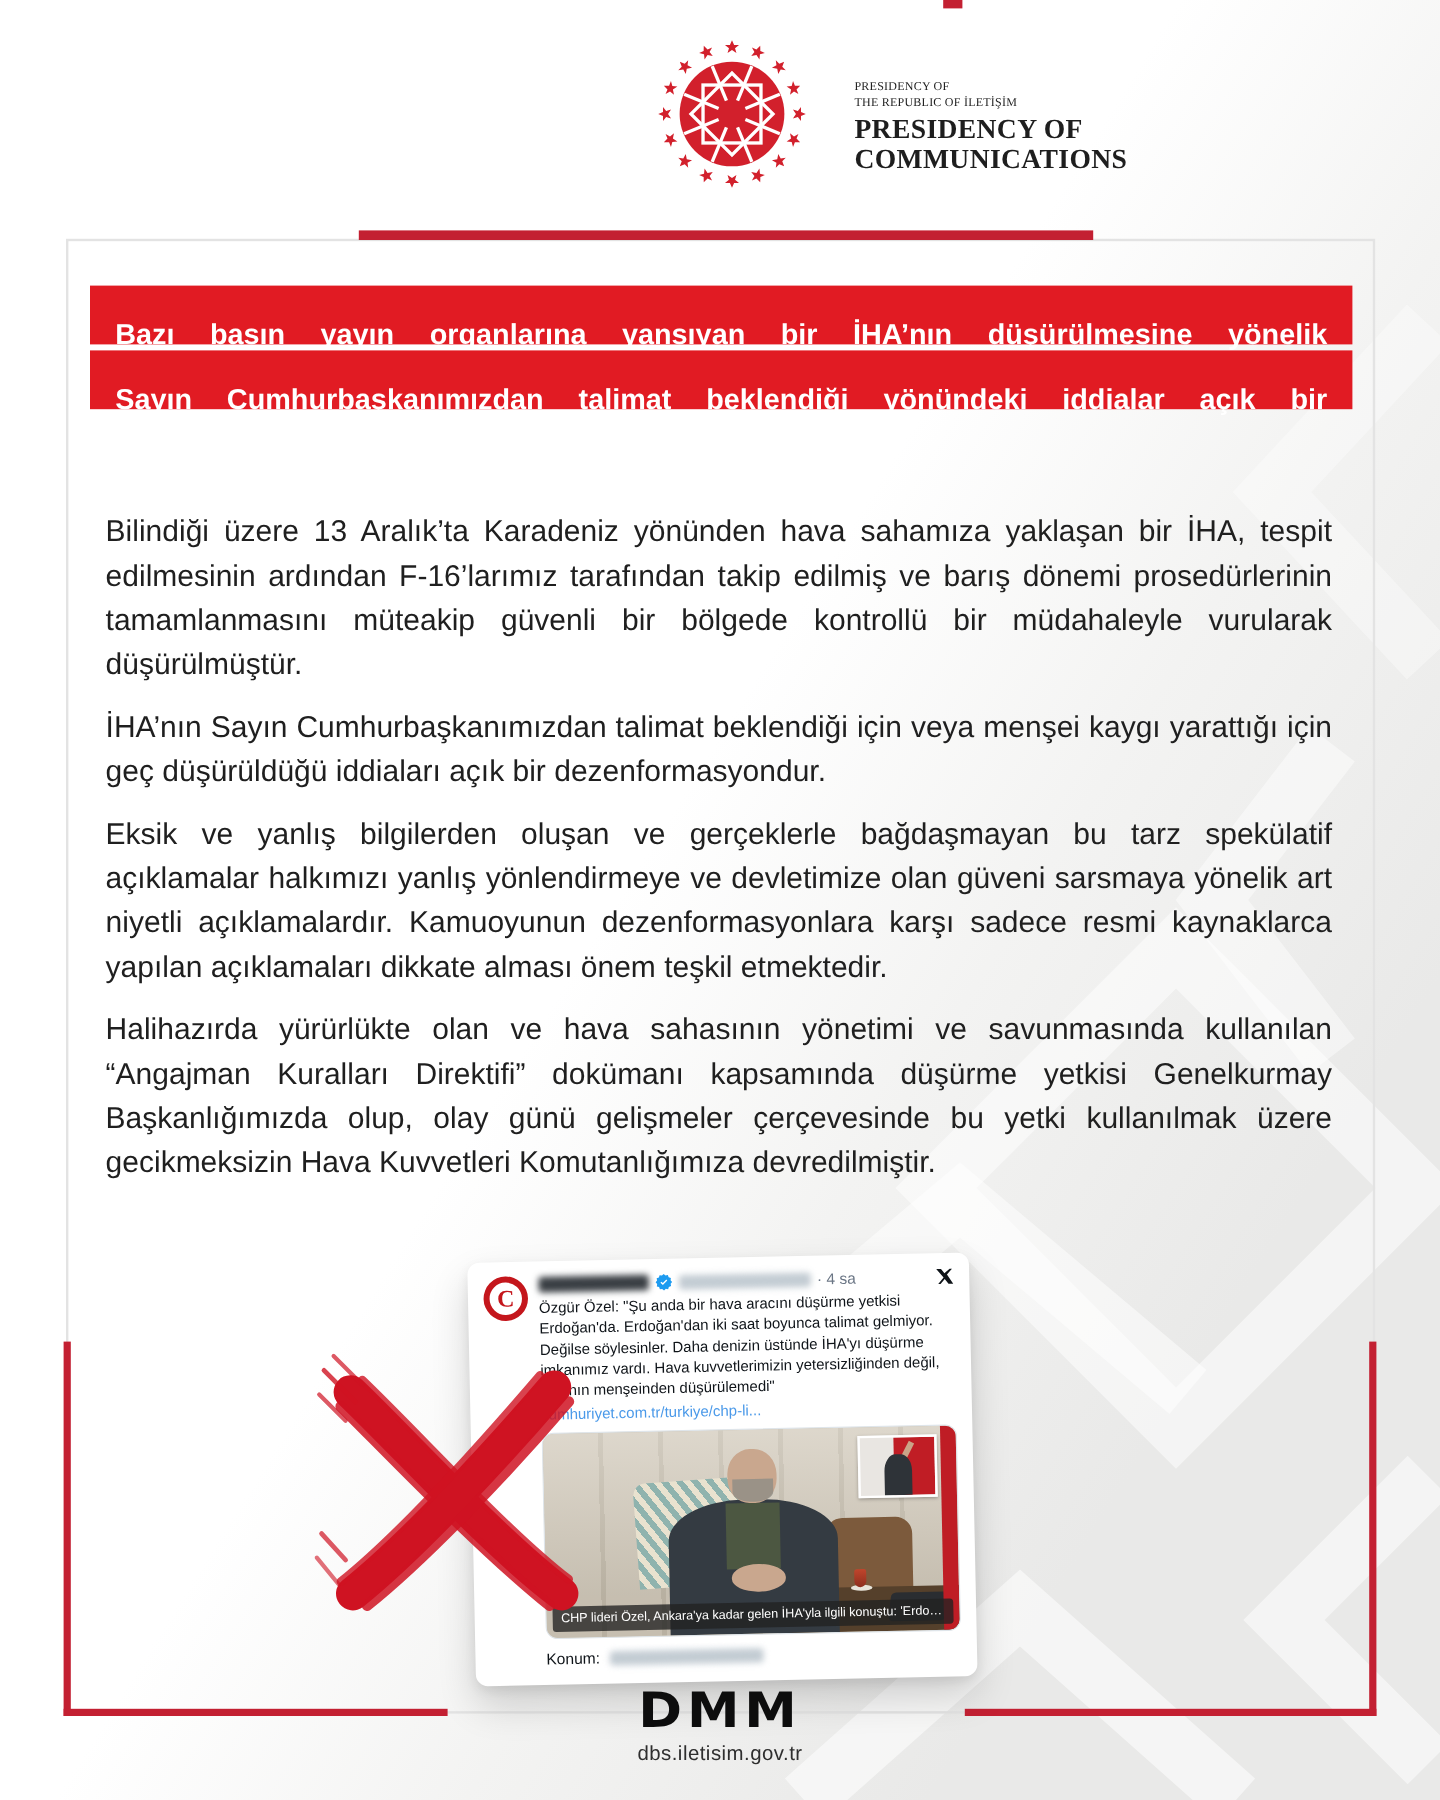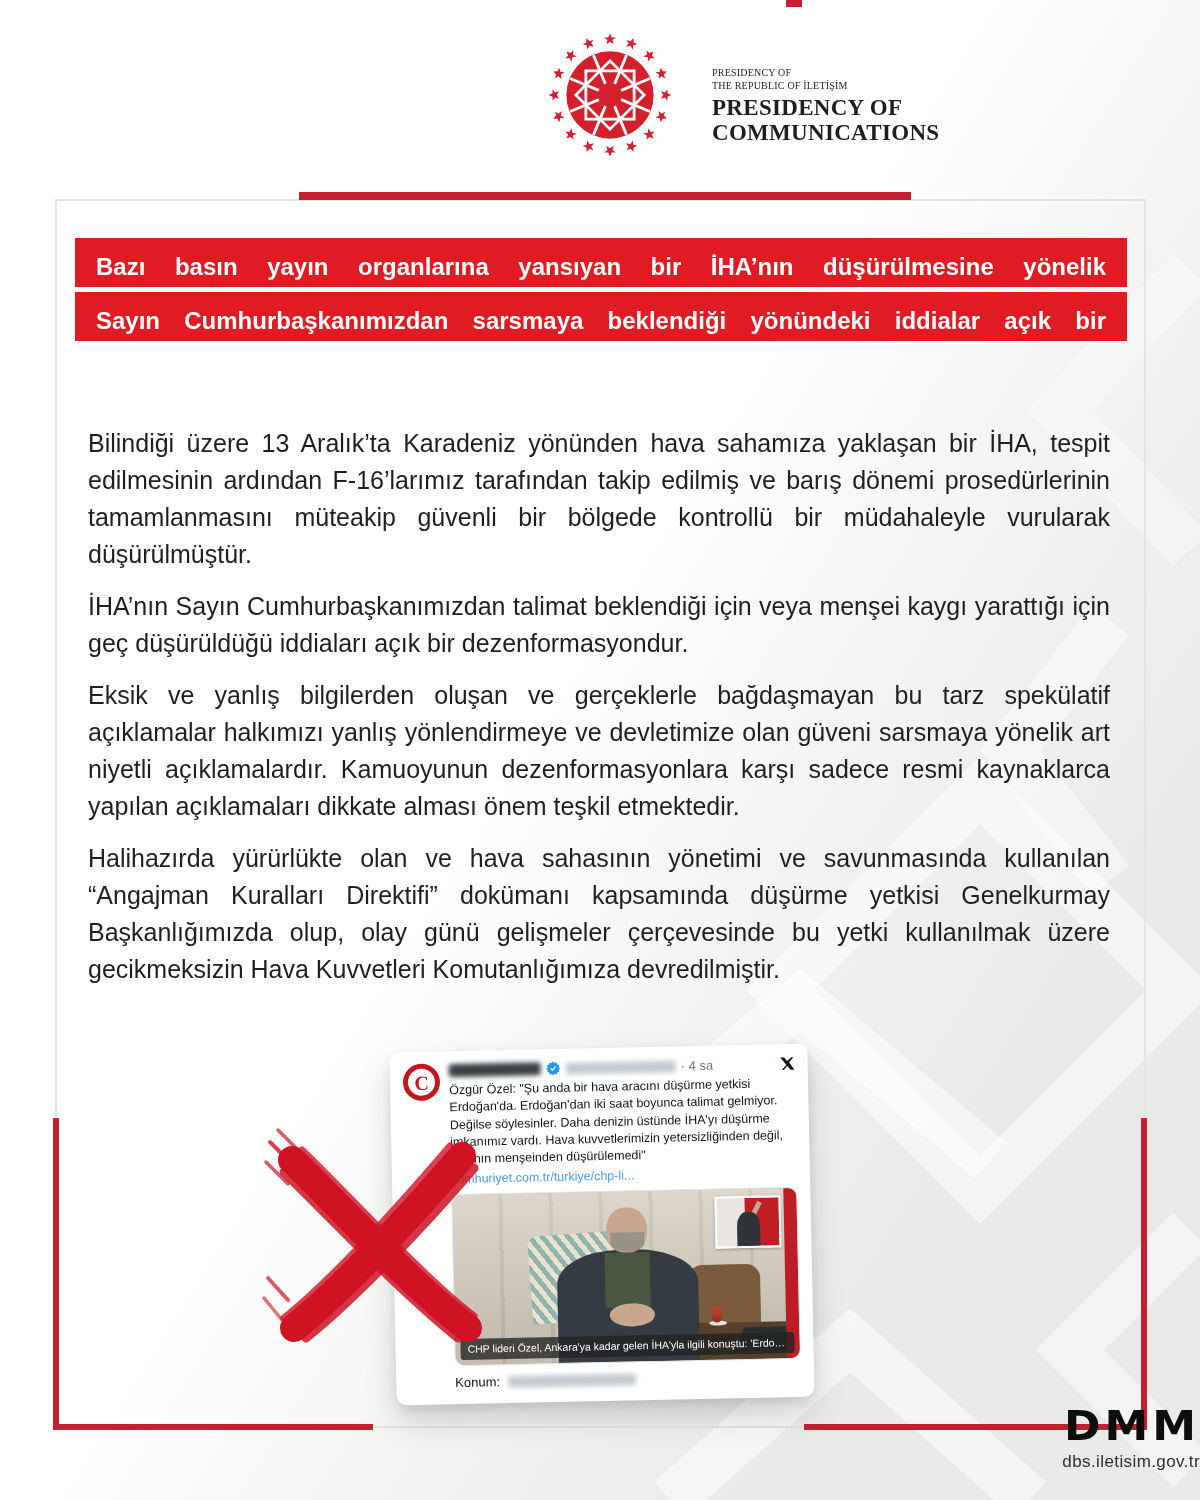--- a/index.html
+++ b/index.html
@@ -25,21 +25,21 @@
   .accent{position:absolute;background:#c32032;z-index:2;}
   .acc-top{left:299px;top:192px;width:612px;height:8px;}
   .acc-left{left:53px;top:1118px;width:6px;height:312px;}
   .acc-right{left:1141px;top:1118px;width:6px;height:312px;}
   .acc-bl{left:53px;top:1424px;width:320px;height:6px;}
   .acc-br{left:804px;top:1424px;width:343px;height:6px;}
 
   
   .headline{position:absolute;left:75px;top:238px;width:1052px;z-index:3;}
   .hbar{background:#e11b23;color:#fff;font-weight:bold;font-size:24px;
-        padding:4px 21px;height:49px;line-height:49px;margin-bottom:5px;box-sizing:border-box;}
+        padding:17px 21px;height:49px;line-height:49px;margin-bottom:5px;box-sizing:border-box;}
   .hbar-j{text-align:justify;text-align-last:justify;}
   .hbar-last{display:inline-block;padding:0 25px;}
 
   
   .bodycol{position:absolute;left:88px;top:425px;width:1022px;color:#1f1f1f;
            font-size:25px;line-height:37px;text-align:justify;z-index:3;}
   .bodycol p{margin:0 0 15px 0;}
 
   
   .tweet{position:absolute;left:393px;top:1048px;width:418px;background:#fff;border-radius:10px;
@@ -85,21 +85,21 @@
   .sc-phone{right:3%;bottom:5%;width:14%;height:14%;background:#2a2d31;border-radius:4px;transform:skewX(-8deg);z-index:7;}
   .t-caption{position:absolute;left:5px;right:5px;bottom:5px;background:rgba(33,33,33,.78);color:#fff;
              font-size:10.5px;line-height:1.6;padding:2px 7px;border-radius:3px;white-space:nowrap;
              overflow:hidden;text-overflow:ellipsis;z-index:9;}
   .t-loc{margin-top:9px;display:flex;align-items:center;gap:8px;font-size:13px;}
   .loc-pill{width:128px;height:12px;}
 
   .redx{position:absolute;left:262px;top:1128px;z-index:6;}
 
   
-  .ftr{position:absolute;left:0;right:0;top:1400px;text-align:right;z-index:7;}
+  .ftr{position:absolute;left:0;right:0;top:1400px;text-align:center;z-index:7;}
   .dmm{display:inline-block;font-family:"DejaVu Sans",sans-serif;font-weight:bold;font-size:44px;
        letter-spacing:4px;color:#0d0d0d;transform:scaleY(.92);}
   .ftr-url{font-size:17px;color:#2e2e2e;margin-top:1px;letter-spacing:.4px;}
 </style>
 </head>
 <body>
 
 <div class="page">
 
   <svg class="bg-pattern" width="650" height="1350" viewBox="0 0 650 1350">
@@ -163,21 +163,21 @@
 
   <div class="frame"></div>
   <div class="accent acc-top"></div>
   <div class="accent acc-left"></div>
   <div class="accent acc-right"></div>
   <div class="accent acc-bl"></div>
   <div class="accent acc-br"></div>
 
   <div class="headline">
     <div class="hbar hbar-j">Bazı basın yayın organlarına yansıyan bir İHA’nın düşürülmesine yönelik</div>
-    <div class="hbar hbar-j">Sayın Cumhurbaşkanımızdan sarsmaya beklendiği yönündeki iddialar açık bir</div>
+    <div class="hbar hbar-j">Sayın Cumhurbaşkanımızdan talimat beklendiği yönündeki iddialar açık bir</div>
   </div>
 
   <div class="bodycol">
     <p>Bilindiği üzere 13 Aralık’ta Karadeniz yönünden hava sahamıza yaklaşan bir İHA, tespit edilmesinin ardından F-16’larımız tarafından takip edilmiş ve barış dönemi prosedürlerinin tamamlanmasını müteakip güvenli bir bölgede kontrollü bir müdahaleyle vurularak düşürülmüştür.</p>
     <p>İHA’nın Sayın Cumhurbaşkanımızdan talimat beklendiği için veya menşei kaygı yarattığı için geç düşürüldüğü iddiaları açık bir dezenformasyondur.</p>
     <p>Eksik ve yanlış bilgilerden oluşan ve gerçeklerle bağdaşmayan bu tarz spekülatif açıklamalar halkımızı yanlış yönlendirmeye ve devletimize olan güveni sarsmaya yönelik art niyetli açıklamalardır. Kamuoyunun dezenformasyonlara karşı sadece resmi kaynaklarca yapılan açıklamaları dikkate alması önem teşkil etmektedir.</p>
     <p>Halihazırda yürürlükte olan ve hava sahasının yönetimi ve savunmasında kullanılan “Angajman Kuralları Direktifi” dokümanı kapsamında düşürme yetkisi Genelkurmay Başkanlığımızda olup, olay günü gelişmeler çerçevesinde bu yetki kullanılmak üzere gecikmeksizin Hava Kuvvetleri Komutanlığımıza devredilmiştir.</p>
   </div>
 
   <div class="tweet">

